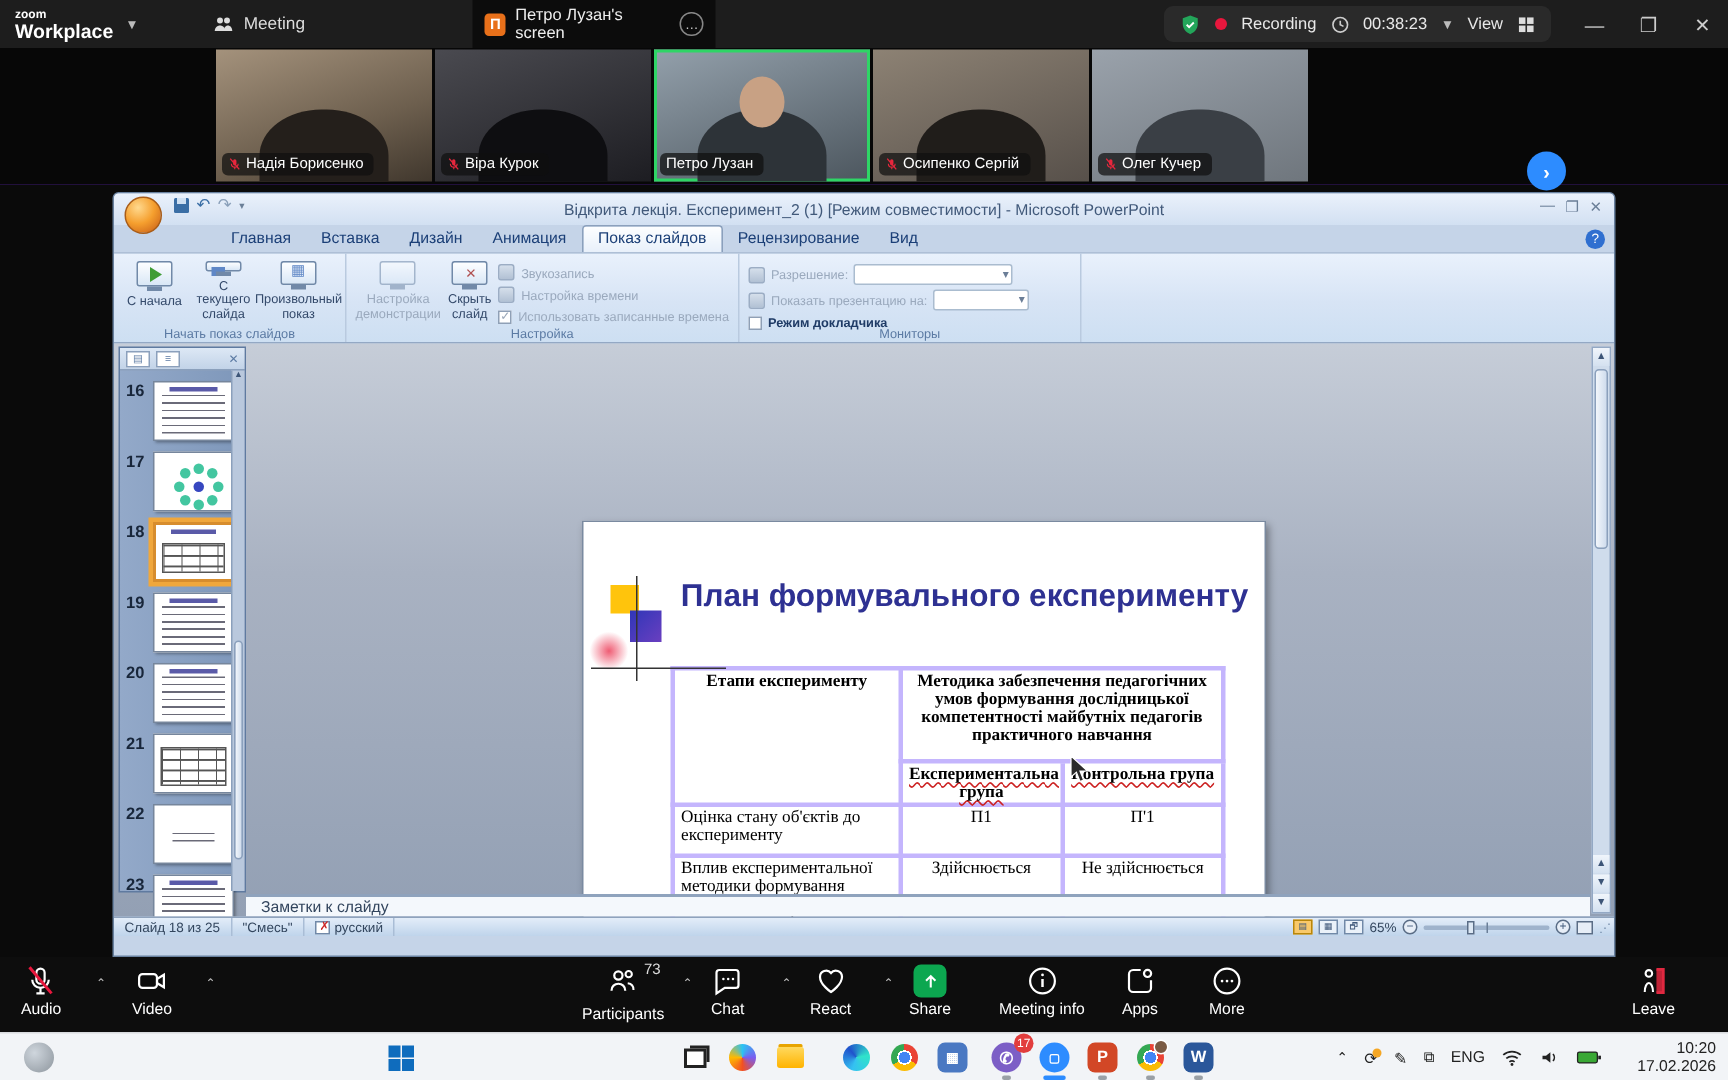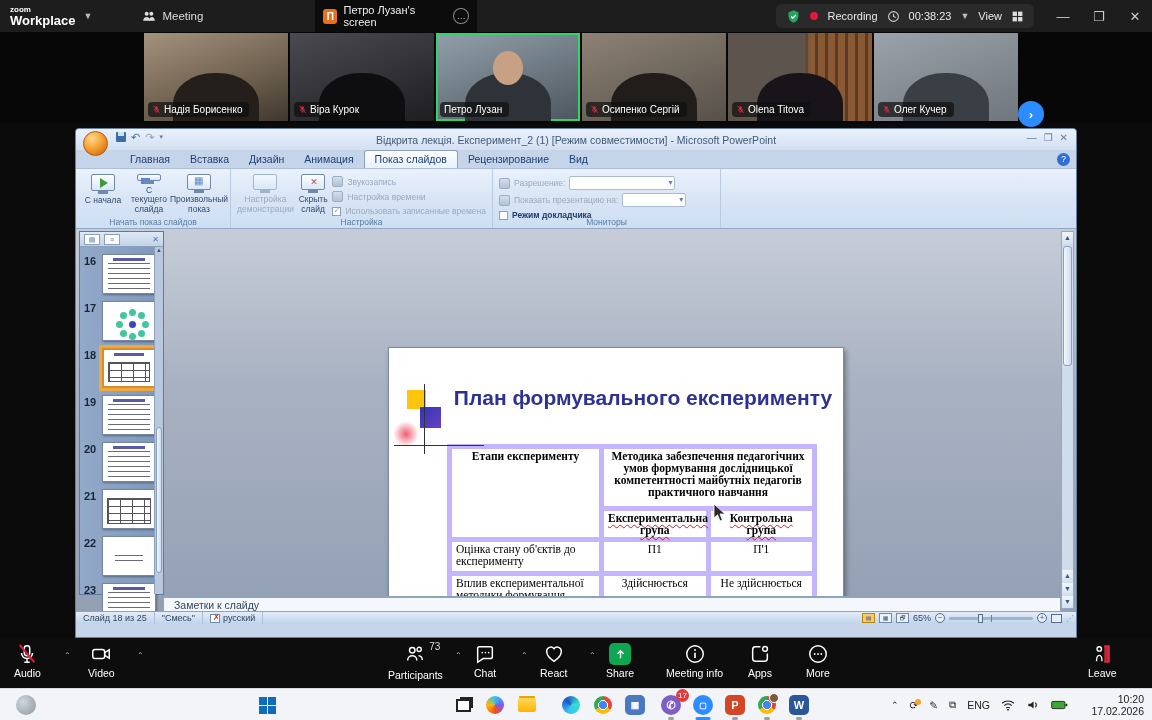--- a/index.html
+++ b/index.html
@@ -55,21 +55,21 @@
   .ttl { position:relative; height:21px; background:linear-gradient(#eaf1fb,#d2e0f2); border-radius:3px 3px 0 0;
     display:flex; align-items:center; justify-content:center; font-size:10.5px; color:#41597a; }
   .orb { position:absolute; left:7px; top:2px; width:25px; height:25px; border-radius:50%; z-index:3;
     background:radial-gradient(circle at 35% 28%, #ffd98e, #f59f2e 48%, #d26c1c 85%); border:1px solid #a85c18; }
   .qat { position:absolute; left:40px; top:3px; display:flex; align-items:center; gap:5px; }
   .qa-save { width:10px; height:10px; background:#3a6ea5; border-radius:1px; position:relative; }
   .qa-save::after { content:""; position:absolute; left:2px; top:0; width:6px; height:4px; background:#cfe0f2; }
   .qa-undo { color:#3a6ea5; font-size:11px; line-height:10px; }
   .qa-redo { color:#8aa0ba; font-size:11px; line-height:10px; }
   .ttl-ctrl { position:absolute; right:8px; top:3px; display:flex; gap:7px; color:#6b7f98; font-size:10px; }
-  .tabs { position:relative; height:18px; padding-left:44px; display:flex; align-items:flex-end; }
+  .tabs { position:relative; height:18px; padding-left:68px; display:flex; align-items:flex-end; }
   .tab { padding:2px 10px 3px; font-size:10.5px; color:#1b3f77; }
   .tab.active { background:linear-gradient(#fdfeff,#e8f0fa); border:1px solid #8ba0bc; border-bottom:none;
     border-radius:3px 3px 0 0; }
   .helpq { position:absolute; right:6px; bottom:2px; width:13px; height:13px; border-radius:50%;
     background:#2f6fd0; color:#fff; font-size:9px; text-align:center; line-height:13px; }
   .ribbon { position:relative; height:61px; background:linear-gradient(#e9f1fc,#d7e4f5 55%,#cddff2);
     border-top:1px solid #aebfd6; border-bottom:1px solid #93a8c4; display:flex; }
   .rgroup { position:relative; padding:3px 6px 13px; border-right:1px solid #b9cadf; display:flex; gap:4px; }
   .glabel { position:absolute; left:0; right:0; bottom:1px; text-align:center; font-size:8.5px; color:#5b7aa3; }
   .bigbtn { width:50px; display:flex; flex-direction:column; align-items:center; text-align:center;
@@ -129,21 +129,21 @@
   .deco-b { position:absolute; left:31px; top:59px; width:21px; height:21px;
     background:linear-gradient(135deg,#2f36b8,#6a3fc0); z-index:2; }
   .deco-r { position:absolute; left:4px; top:73px; width:26px; height:26px; border-radius:50%;
     background:radial-gradient(#ef5d74, rgba(239,93,116,0) 70%); }
   .deco-v { position:absolute; left:35px; top:36px; width:1px; height:70px; background:#333; z-index:3; }
   .deco-h { position:absolute; left:5px; top:97px; width:90px; height:1px; background:#333; z-index:3; }
   .slide-title { position:absolute; left:62px; right:8px; top:38px; text-align:center;
     font-size:21px; font-weight:bold; color:#2e3192; }
   .stable { position:absolute; left:58px; top:96px; width:370px; border-collapse:collapse;
     font-family:"Liberation Serif", serif; font-size:11.5px; color:#000; table-layout:fixed; }
-  .stable th, .stable td { border:5px solid #c4b5fd; padding:1px 4px; vertical-align:top; }
+  .stable th, .stable td { border:3px solid #c4b5fd; padding:1px 4px; vertical-align:top; }
   .stable th { font-weight:bold; }
   .c-stage { width:152px; text-align:center; vertical-align:middle; }
   .c-exp { width:124px; }
   .c-ctl { width:92px; }
   .subhead { text-align:center; font-weight:bold; }
   .body-c { text-align:center; }
   .wavy { text-decoration:underline wavy #cc2222 1px; text-underline-offset:2px; }
 
   .vscroll { position:absolute; right:2px; top:2px; bottom:2px; width:13px; background:#cfdcec;
     border:1px solid #93a8c4; }
@@ -296,31 +296,20 @@
       <div class="tile t4">
         <span class="nameplate">
             <svg width="9" height="9" viewBox="0 0 24 24">
               <path d="M12 3a3 3 0 0 1 3 3v5a3 3 0 0 1-6 0V6a3 3 0 0 1 3-3z" fill="#e8273d"></path>
               <path d="M6 11a6 6 0 0 0 12 0M12 17v4" stroke="#e8273d" stroke-width="2" fill="none"></path>
               <line x1="4" y1="2" x2="20" y2="21" stroke="#e8273d" stroke-width="2.4"></line>
             </svg>
             <span>Осипенко Сергій</span>
           </span>
       </div>
-      <div class="tile t5">
-        <span class="shade"></span>
-        <span class="nameplate">
-            <svg width="9" height="9" viewBox="0 0 24 24">
-              <path d="M12 3a3 3 0 0 1 3 3v5a3 3 0 0 1-6 0V6a3 3 0 0 1 3-3z" fill="#e8273d"></path>
-              <path d="M6 11a6 6 0 0 0 12 0M12 17v4" stroke="#e8273d" stroke-width="2" fill="none"></path>
-              <line x1="4" y1="2" x2="20" y2="21" stroke="#e8273d" stroke-width="2.4"></line>
-            </svg>
-            <span>Olena Titova</span>
-          </span>
-      </div>
       <div class="tile t6">
         <span class="nameplate">
             <svg width="9" height="9" viewBox="0 0 24 24">
               <path d="M12 3a3 3 0 0 1 3 3v5a3 3 0 0 1-6 0V6a3 3 0 0 1 3-3z" fill="#e8273d"></path>
               <path d="M6 11a6 6 0 0 0 12 0M12 17v4" stroke="#e8273d" stroke-width="2" fill="none"></path>
               <line x1="4" y1="2" x2="20" y2="21" stroke="#e8273d" stroke-width="2.4"></line>
             </svg>
             <span>Олег Кучер</span>
           </span>
       </div>

